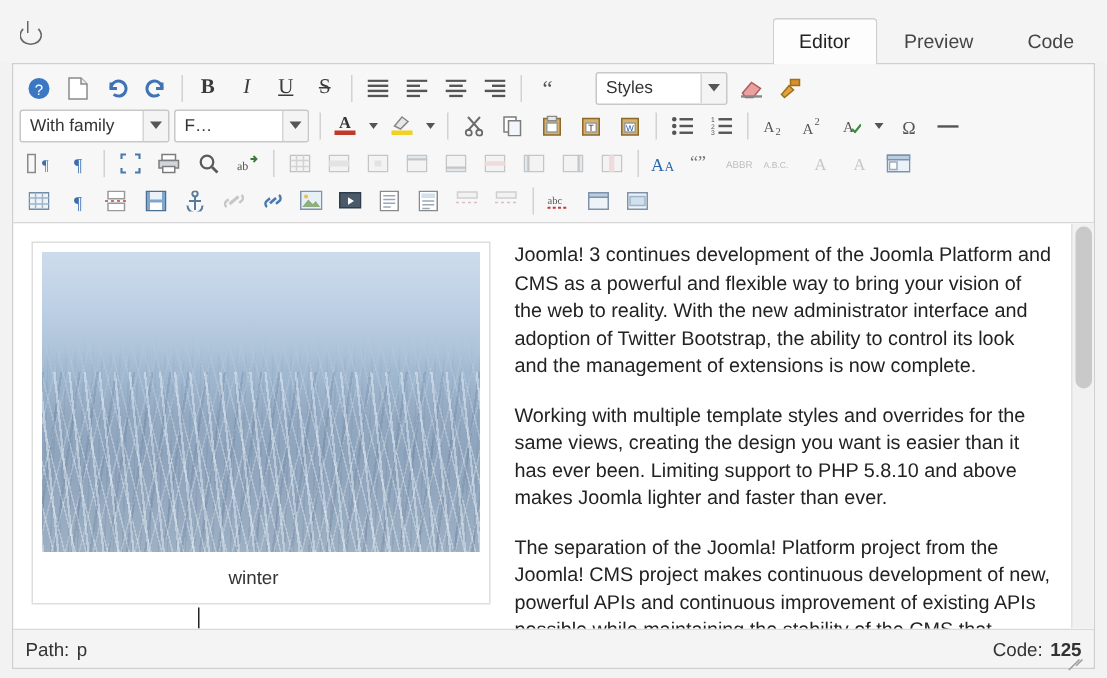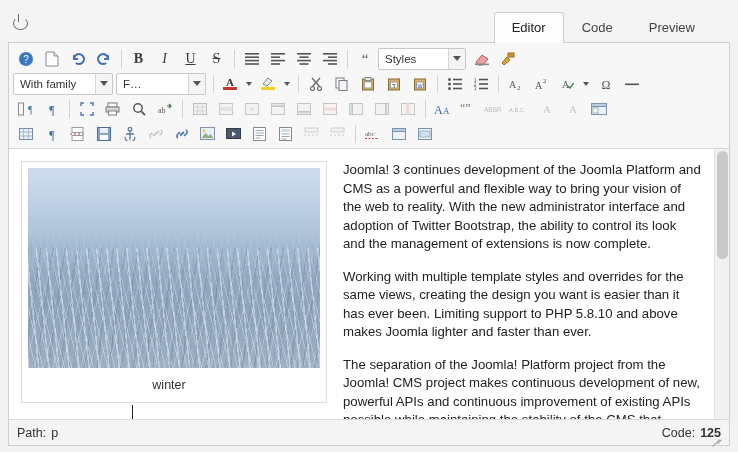--- a/index.html
+++ b/index.html
@@ -17,21 +17,21 @@
     display: flex;
     flex-direction: column;
   }
 
   
   .topbar {
     height: 42px;
     background: #f4f4f4;
     display: flex;
     align-items: flex-end;
-    padding: 0 25px 0 6px;
+    padding: 0 4px 0 6px;
     position: relative;
   }
   .power-btn {
     width: 26px; height: 26px;
     margin-bottom: 8px;
     display: flex; align-items: center; justify-content: center;
     color: #555;
     cursor: pointer;
   }
   .power-glyph {
@@ -162,21 +162,21 @@
     margin-left: auto;
     flex: 0 0 auto;
   }
   .caret {
     width: 0; height: 0;
     border-left: 4px solid transparent;
     border-right: 4px solid transparent;
     border-top: 5px solid #555;
   }
   .ctl-para { width: 100px; }
-  .ctl-styles { width: 88px; }
+  .ctl-styles { width: 88px; margin-left: 19px; }
   .ctl-font { width: 100px; }
   .ctl-size { width: 90px; gap: 42px; }
 
   
   .tbsplit {
     display: flex; align-items: center;
     height: 22px; margin-right: 1px;
     flex: 0 0 auto;
   }
   .tbsplit .main {
@@ -321,22 +321,22 @@
 <body>
 
 <div id="app">
 
   <div class="topbar">
     <div class="power-btn">
       <span class="power-glyph"></span>
     </div>
     <div class="tabs">
       <div class="tab active"><span>Editor</span></div>
+      <div class="tab"><span>Preview</span></div>
       <div class="tab"><span>Code</span></div>
-      <div class="tab"><span>Preview</span></div>
     </div>
   </div>
 
   <div class="editor-frame">
 
     <div class="toolbars">
 
       <div class="trow">
         <div class="tb">
           <svg width="16" height="16" viewBox="0 0 16 16">

